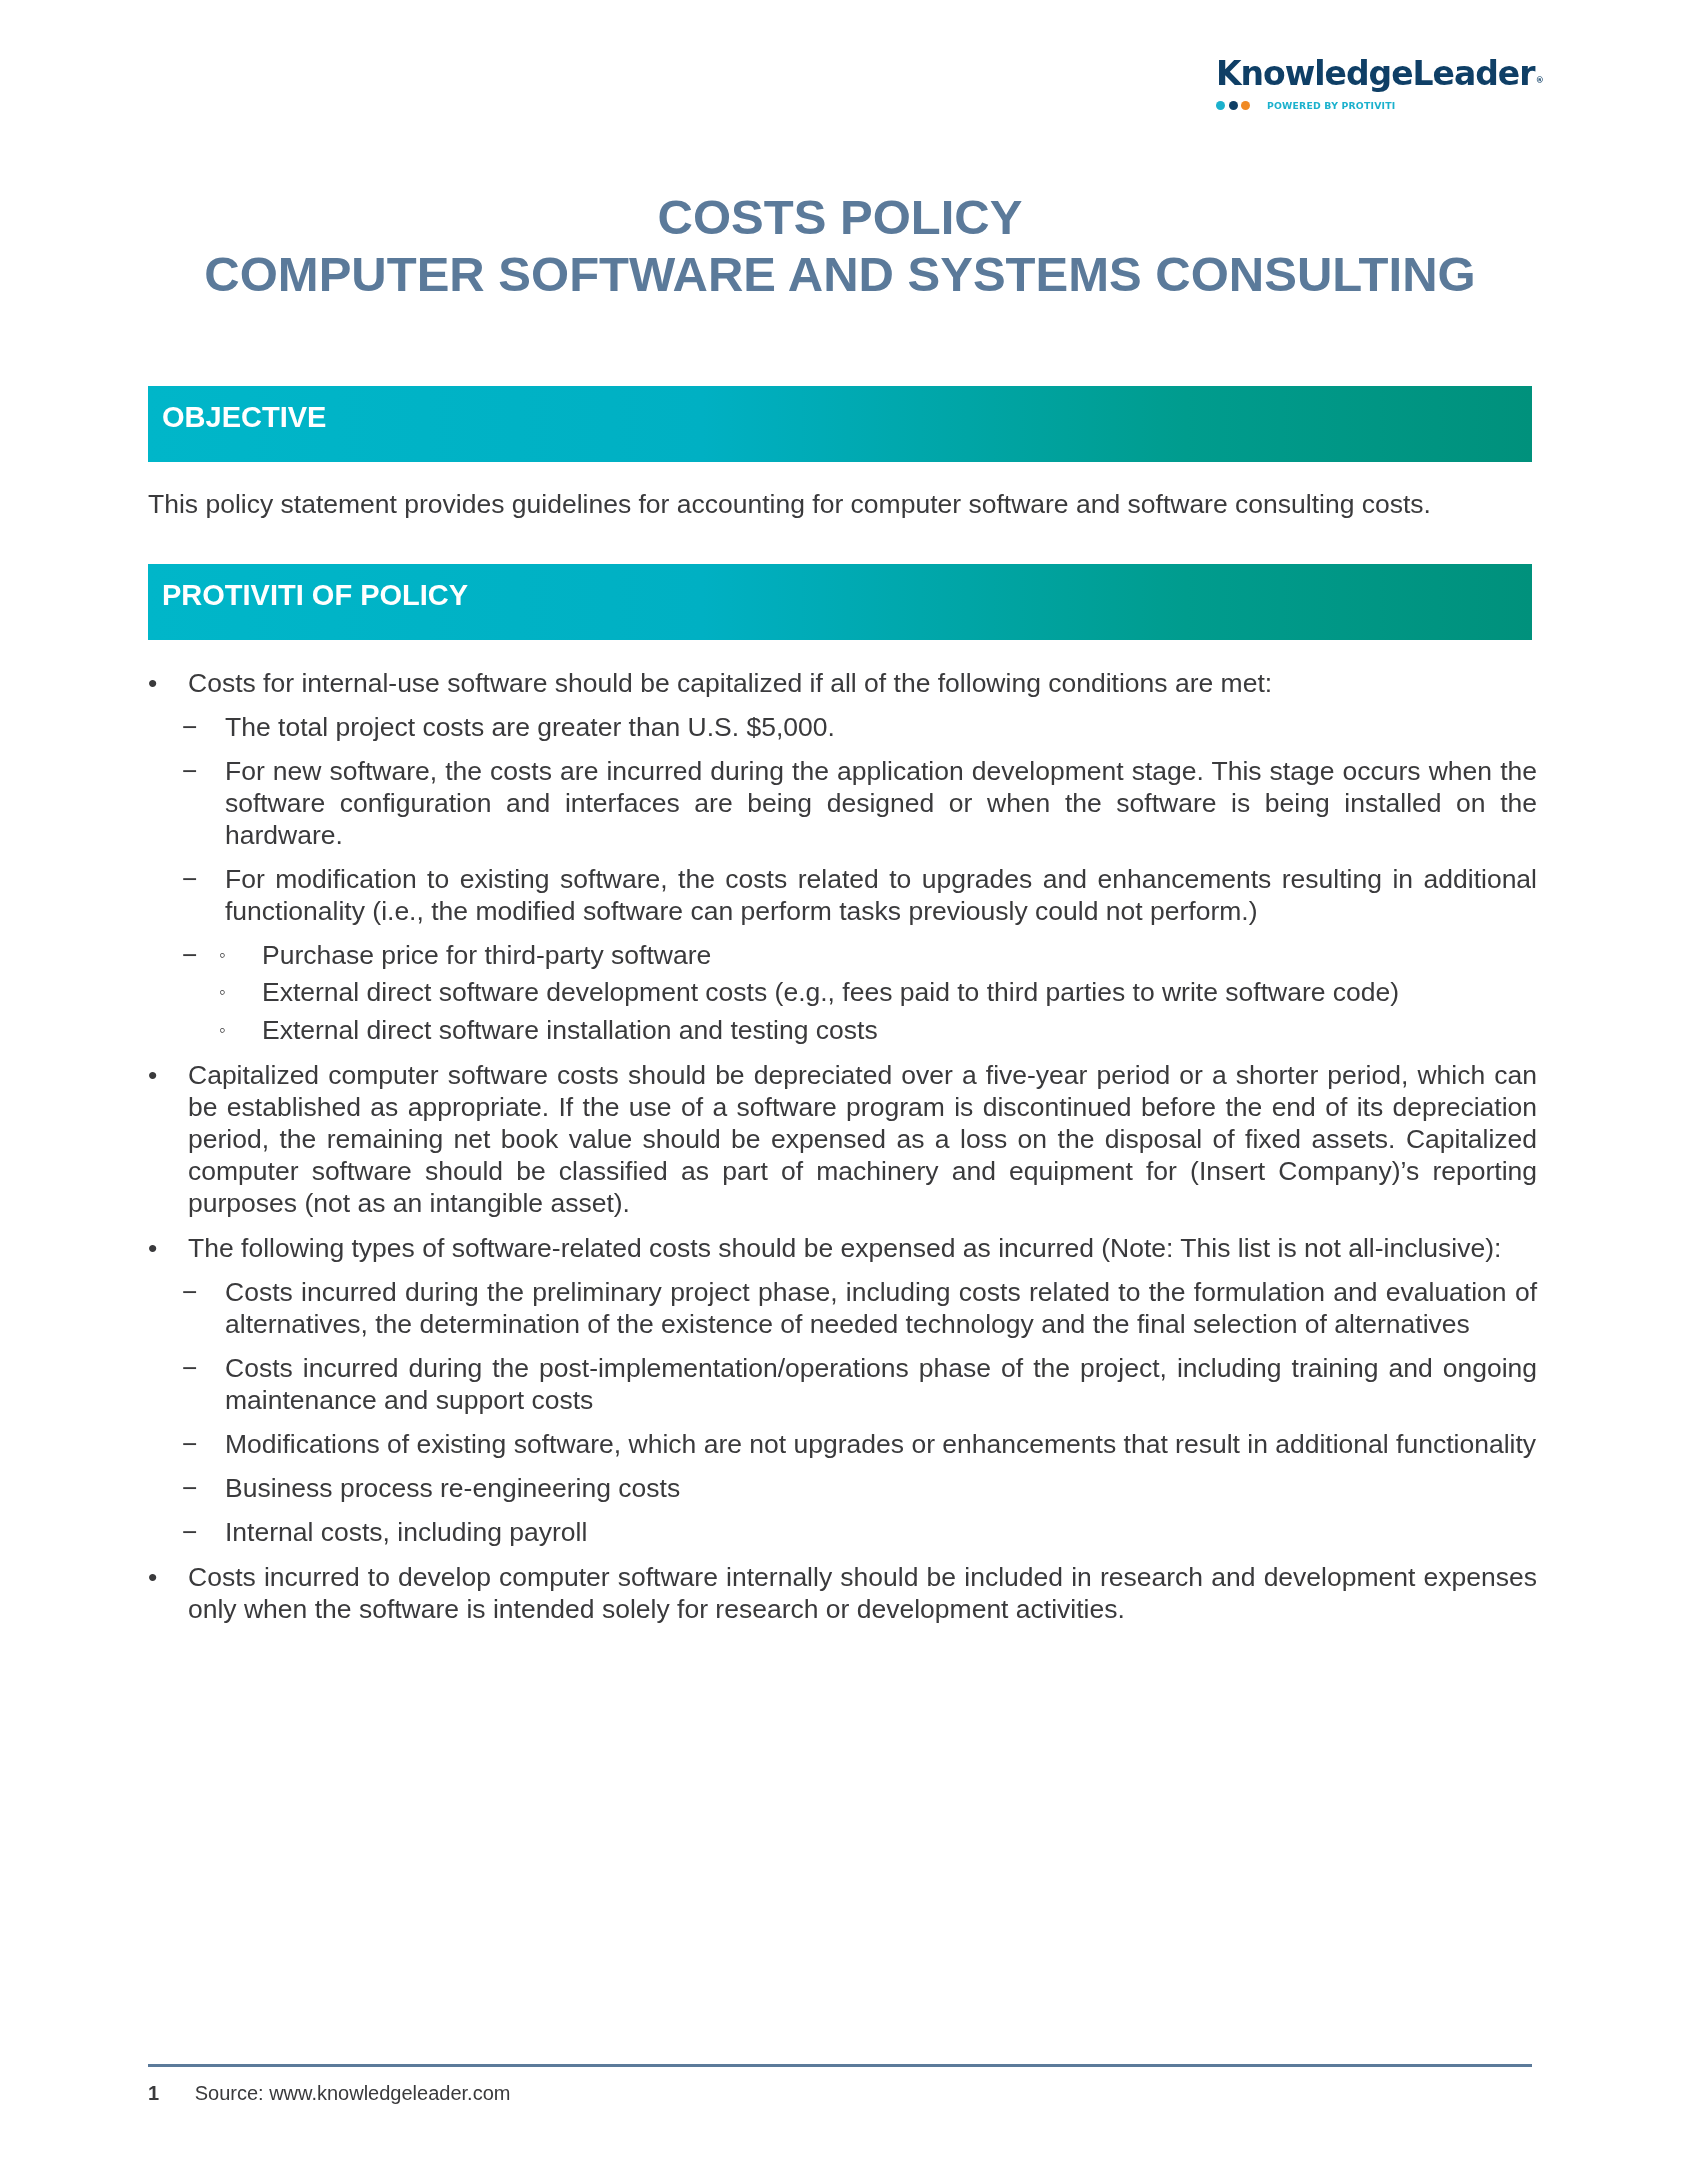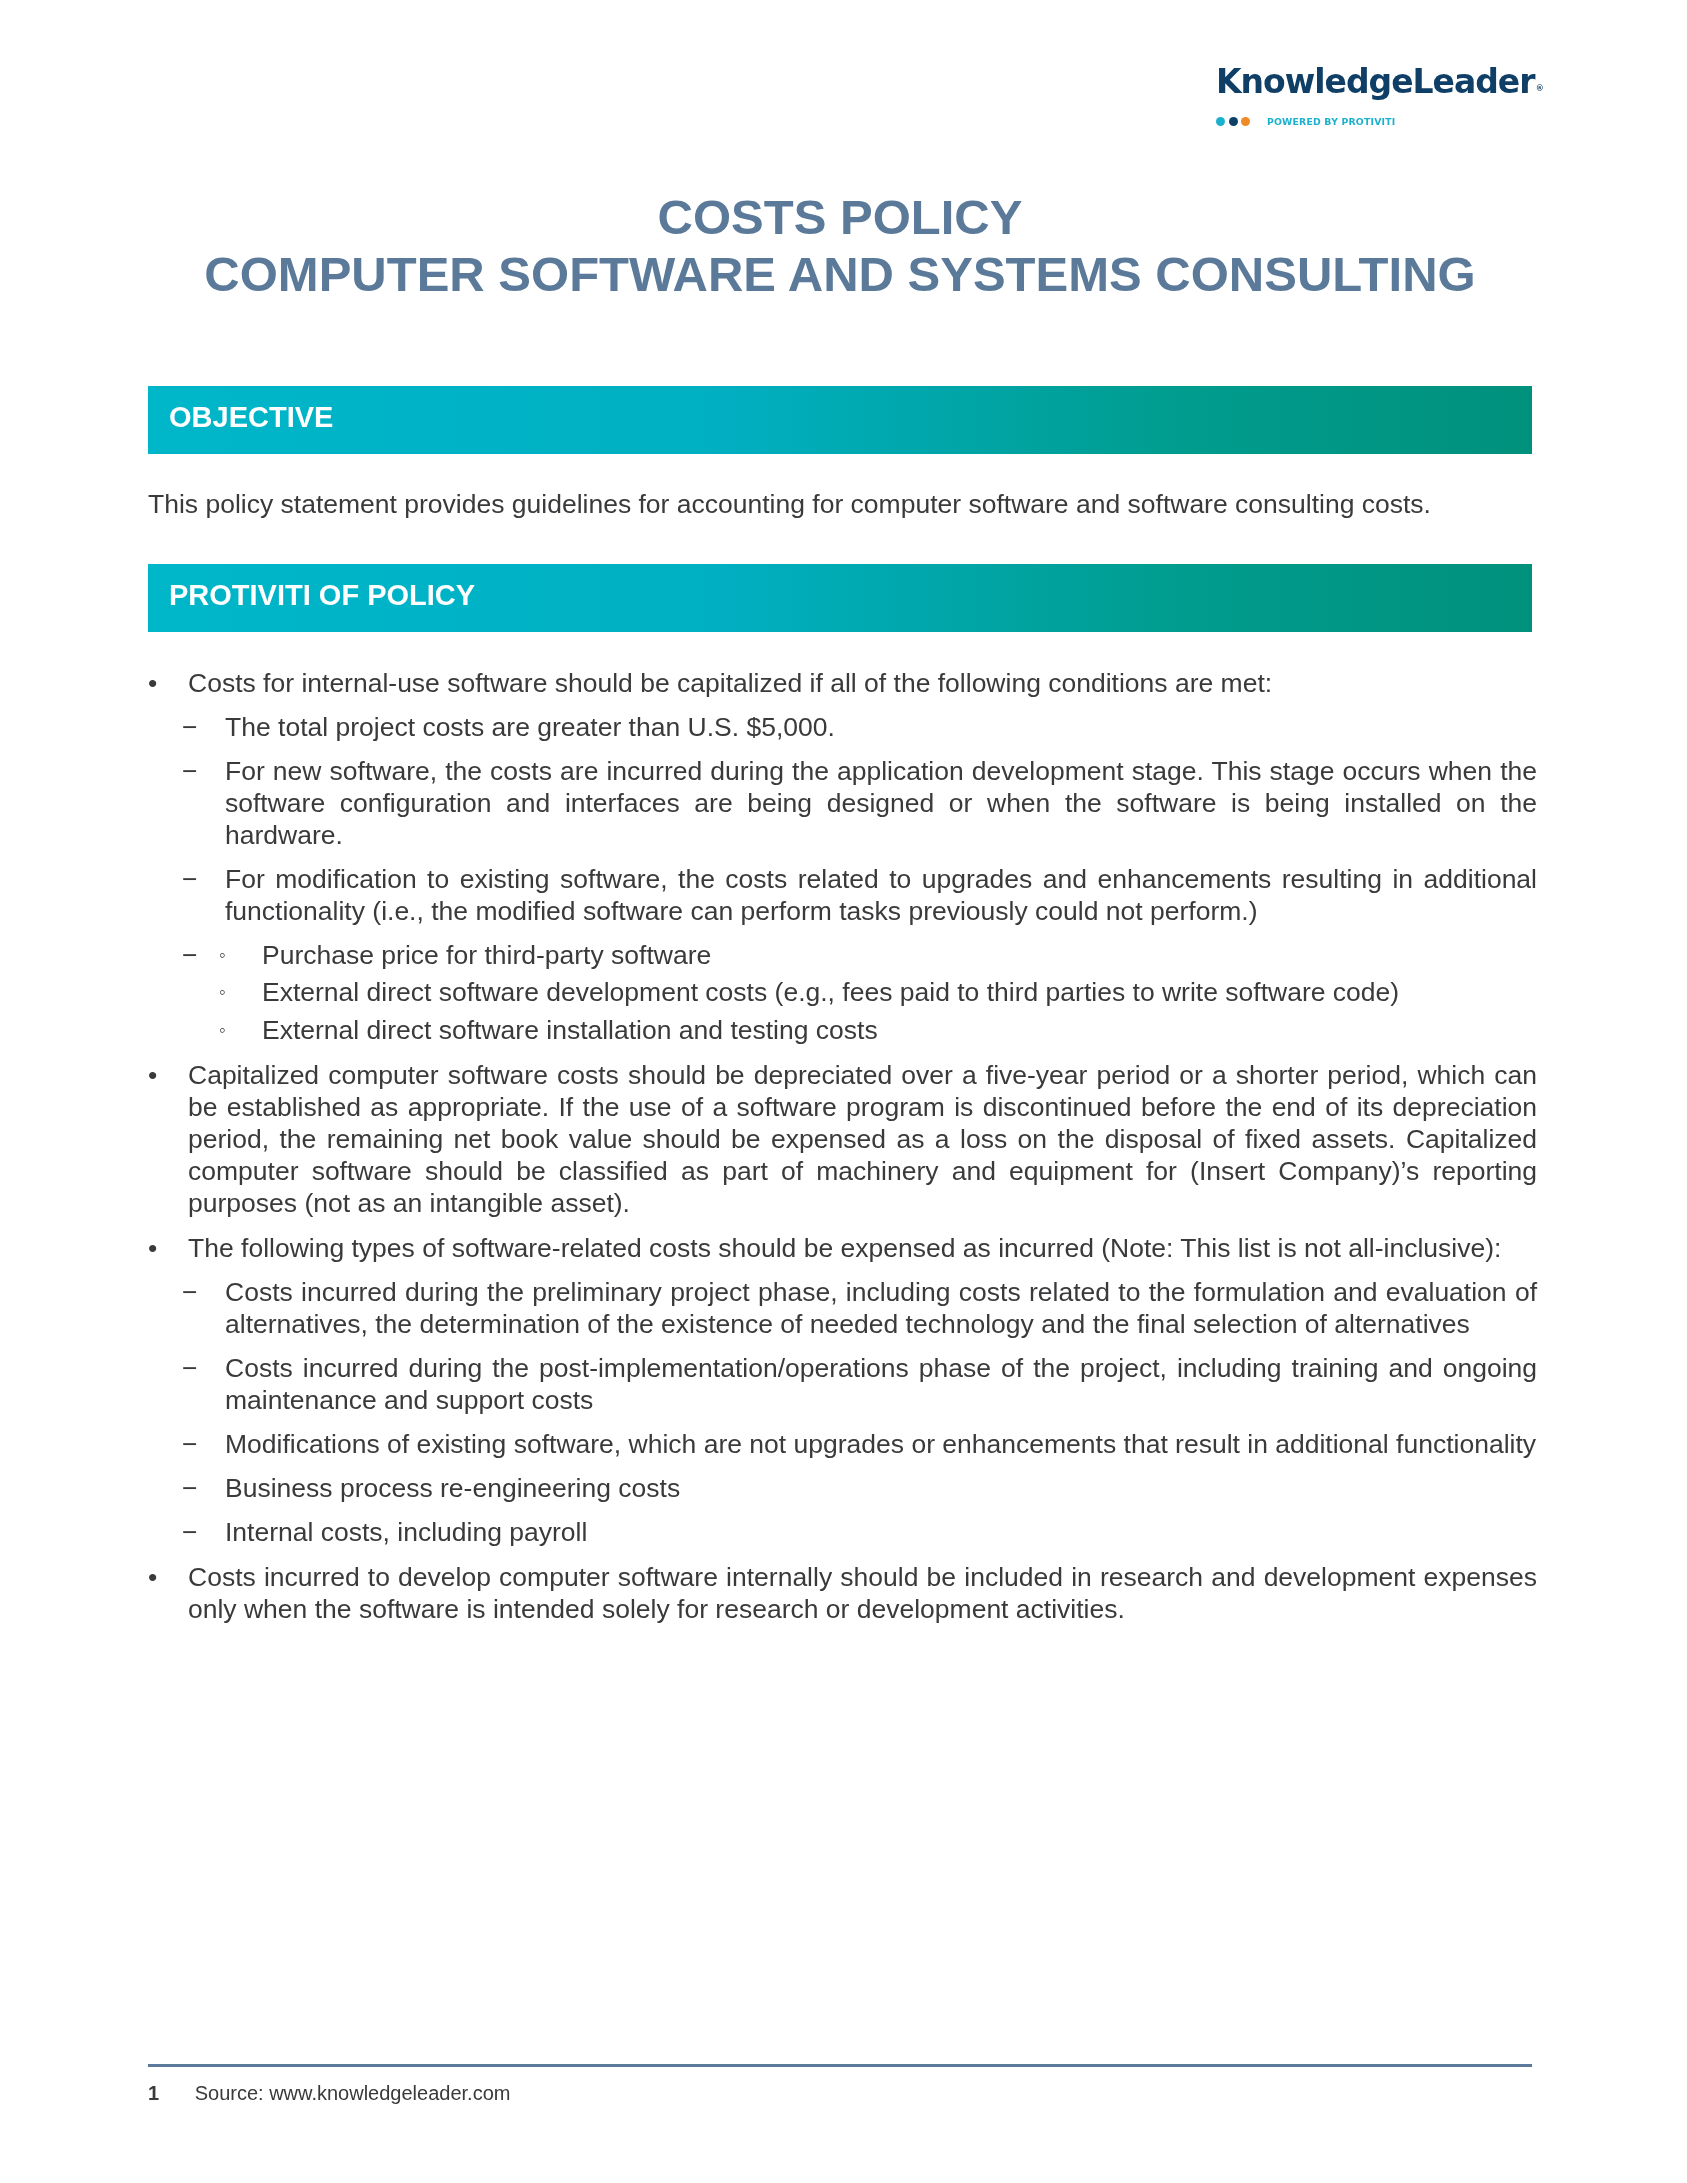--- a/index.html
+++ b/index.html
@@ -1,31 +1,31 @@
 <!DOCTYPE html>
 <html style="font-size:10.6px"><head>
 <meta charset="utf-8">
 <style>
   html, body { margin:0; padding:0; background:#ffffff; }
   body { width:1687px; height:2183px; position:relative; overflow:hidden;
          font-family:"Liberation Sans", sans-serif; color:#3a3a3c; }
   .logo { position:absolute; left:1216px; top:56px; width:318px; }
   .logo-word { font-family:"DejaVu Sans", sans-serif; font-weight:bold; color:#0f3f66;
-               font-size:33px; letter-spacing:-1px; line-height:52px; white-space:nowrap; }
+               font-size:33px; letter-spacing:-1px; line-height:36px; white-space:nowrap; }
   .logo-reg { font-size:8px; vertical-align:top; position:relative; top:6.6px; margin-left:1.3px; }
   .logo-sub { display:flex; align-items:center; margin-top:8px; }
   .dot { width:9.3px; height:9.3px; border-radius:50%; display:inline-block; margin-right:3.3px; }
   .powered { font-family:"DejaVu Sans", sans-serif; font-weight:bold; color:#1bb1cd;
              font-size:9.3px; margin-left:13.2px; letter-spacing:0.2px; }
   .title { position:absolute; left:148px; width:1384px; top:189px; text-align:center;
            color:#5b7a9a; font-weight:bold; font-size:49px; line-height:57px; }
-  .bar { position:absolute; left:148px; width:1384px; height:68px;
+  .bar { position:absolute; left:148px; width:1384px; height:76px;
          background:linear-gradient(90deg,#00b6c9 0%,#00b0c3 40%,#009c8e 75%,#00917c 100%);
          color:#ffffff; font-weight:bold; font-size:29px; line-height:62px;
-         padding-left:21px; box-sizing:border-box; }
+         padding-left:14px; box-sizing:border-box; }
   .para { position:absolute; left:148px; width:1389px; font-size:26.5px; line-height:32px; }
   .list { position:absolute; left:148px; width:1389px; top:667px; font-size:26.5px; line-height:32px;
           margin:0; padding:0; list-style:none; }
   .l1 { position:relative; padding-left:40px; margin-bottom:13.2px; text-align:justify; }
   .l1 > .mk { position:absolute; left:0; top:0; }
   .l2 { position:relative; padding-left:77px; margin-left:-40px; margin-top:12px; }
   .l2 > .mk { position:absolute; left:34px; top:0; }
   .l3 { position:relative; padding-left:114px; margin-left:-77px; margin-top:5.3px; }
   .l3 > .mk { position:absolute; left:71px; top:0; font-size:18.5px; }
   .sub { list-style:none; margin:0; padding:0; }

